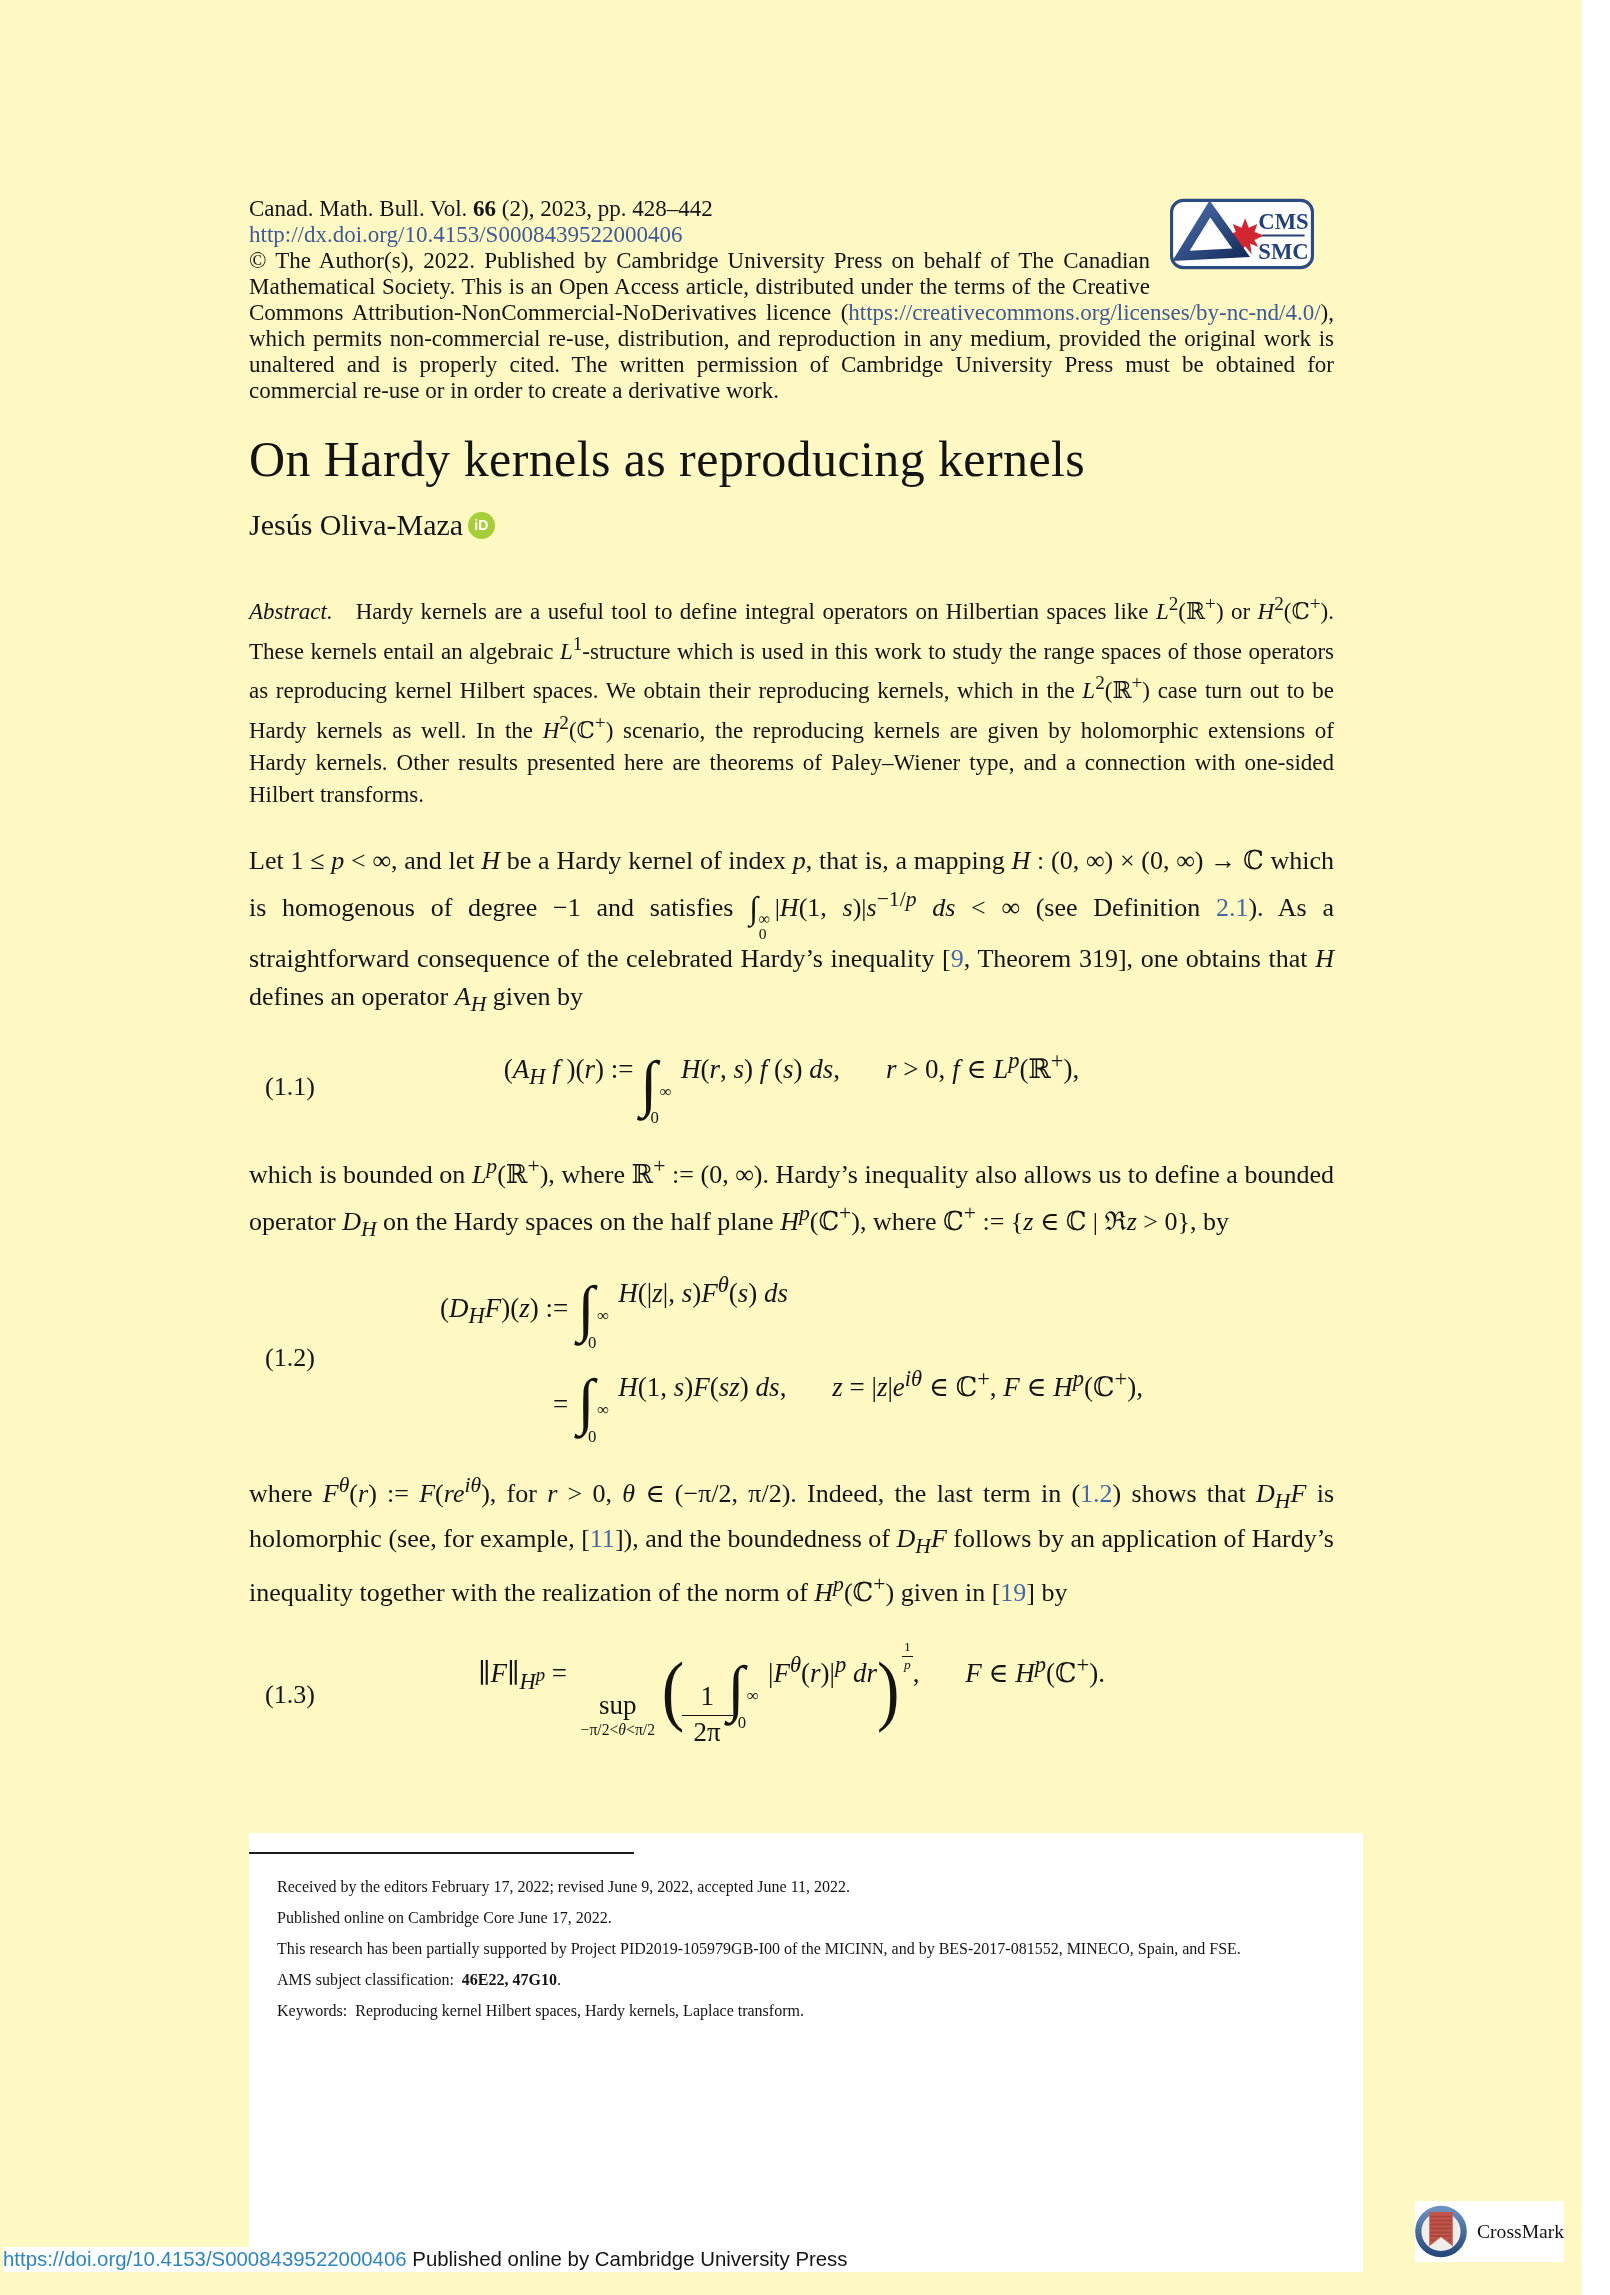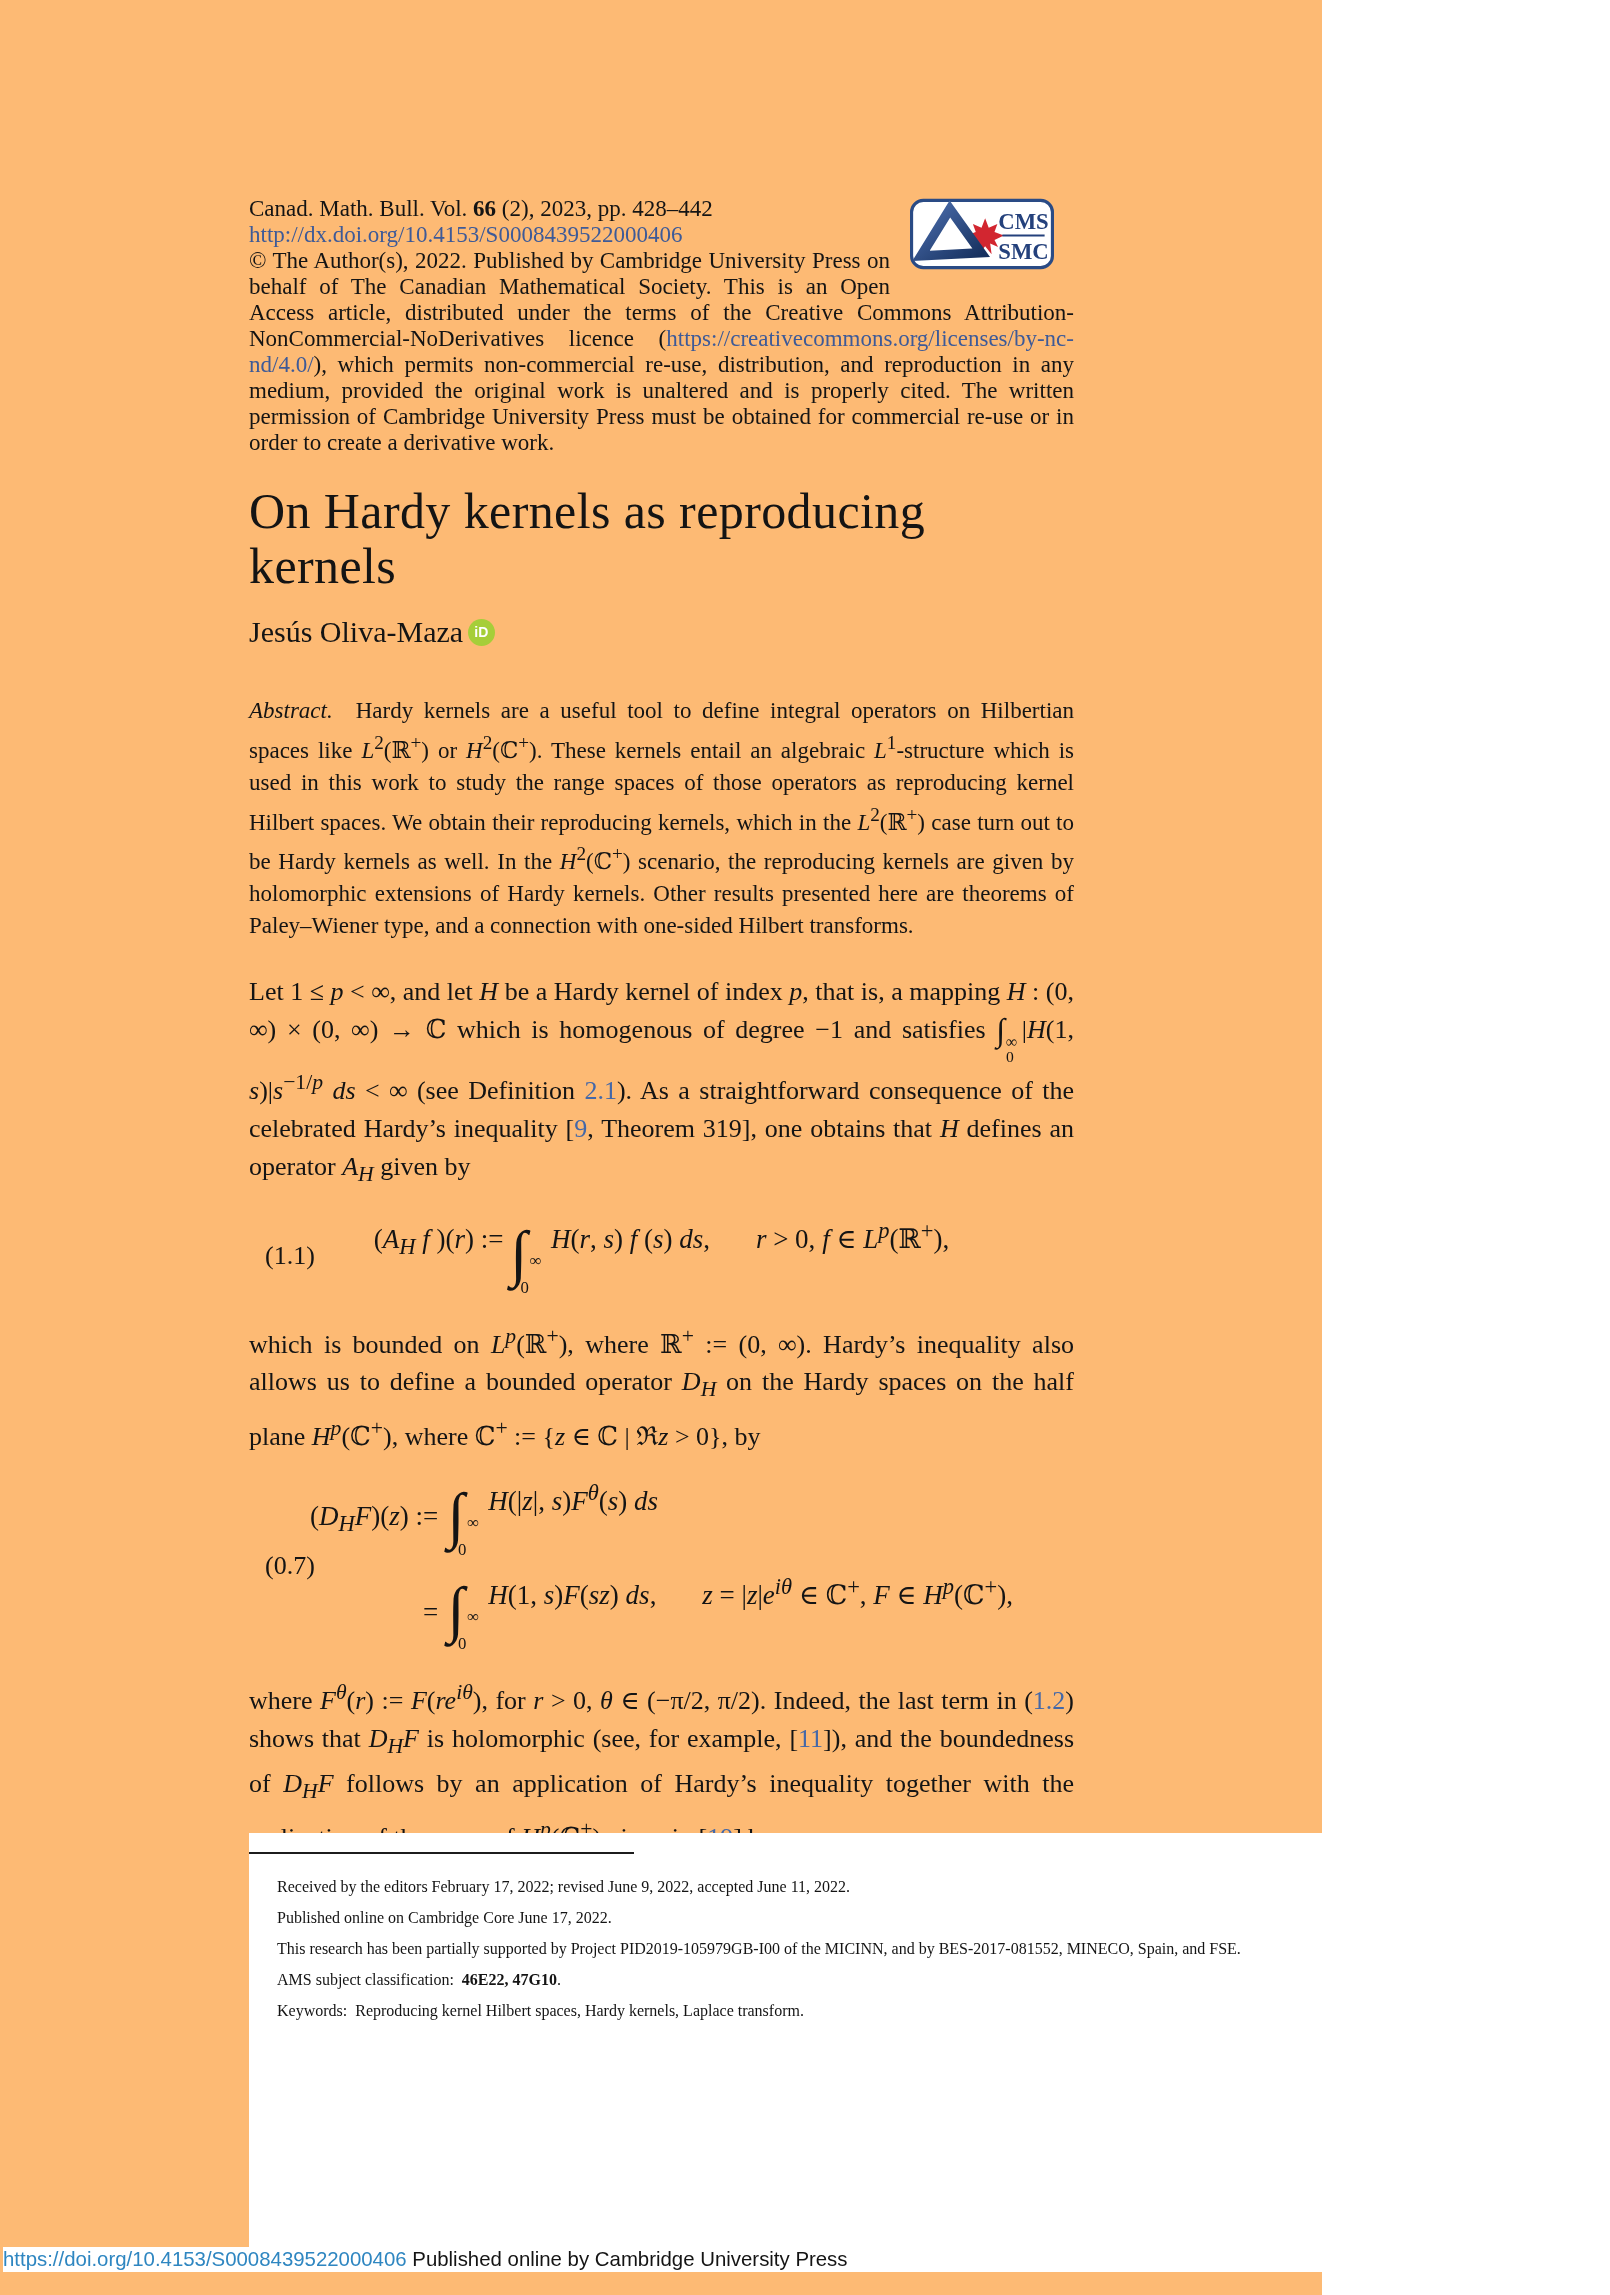--- a/index.html
+++ b/index.html
@@ -1,17 +1,17 @@
 <!DOCTYPE html>
 <html style="font-size:12.5px"><head>
 <meta charset="utf-8">
 <style>
   html,body{margin:0;padding:0;background:#ffffff;}
   .page{
-    position:relative;width:1322px;height:2295px;background:#fdba74;overflow:hidden;
+    position:relative;width:1582px;height:2295px;background:#fef9c3;overflow:hidden;
     font-family:"Liberation Serif","DejaVu Serif",serif;color:#141414;
     -webkit-font-smoothing:antialiased;
   }
   .content{padding:0 248px 0 249px;}
 
   
   .header-block{margin-top:196px;font-size:23px;line-height:26px;}
   .cms-logo{float:right;margin:1.6px 19px 11px 19px;}
   .jline{display:block;}
   .doiline{display:block;color:#3d5a98;text-decoration:none;}
@@ -128,21 +128,21 @@
       <span class="eqtag">(1.1)</span>
       <span class="eqmath">(<i>A</i><sub><i>H</i></sub> <i>f</i> )(<i>r</i>) := <span class="bigop">∫</span><span class="lims">
             <span class="up">∞</span>
             <span class="lo">0</span>
           </span> <i>H</i>(<i>r</i>, <i>s</i>) <i>f</i> (<i>s</i>) <i>ds</i>,<span class="qquad"></span><i>r</i> &gt; 0, <i>f</i> ∈ <i>L</i><sup><i>p</i></sup>(ℝ<sup>+</sup>),</span>
     </div>
 
     <p class="body cont">which is bounded on <i>L</i><sup><i>p</i></sup>(ℝ<sup>+</sup>), where ℝ<sup>+</sup> := (0, ∞). Hardy’s inequality also allows us to define a bounded operator <i>D</i><sub><i>H</i></sub> on the Hardy spaces on the half plane <i>H</i><sup><i>p</i></sup>(ℂ<sup>+</sup>), where ℂ<sup>+</sup> := {<i>z</i> ∈ ℂ | ℜ<i>z</i> &gt; 0}, by</p>
 
     <div class="equation">
-      <span class="eqtag">(0.7)</span>
+      <span class="eqtag">(1.2)</span>
       <span class="eq2grid">
         <span class="lhs">(<i>D</i><sub><i>H</i></sub><i>F</i>)(<i>z</i>) :=</span>
         <span class="rhs"><span class="bigop">∫</span><span class="lims">
               <span class="up">∞</span>
               <span class="lo">0</span>
             </span> <i>H</i>(|<i>z</i>|, <i>s</i>)<i>F</i><sup><i>θ</i></sup>(<i>s</i>) <i>ds</i></span>
         <span class="lhs">=</span>
         <span class="rhs"><span class="bigop">∫</span><span class="lims">
               <span class="up">∞</span>
               <span class="lo">0</span>

